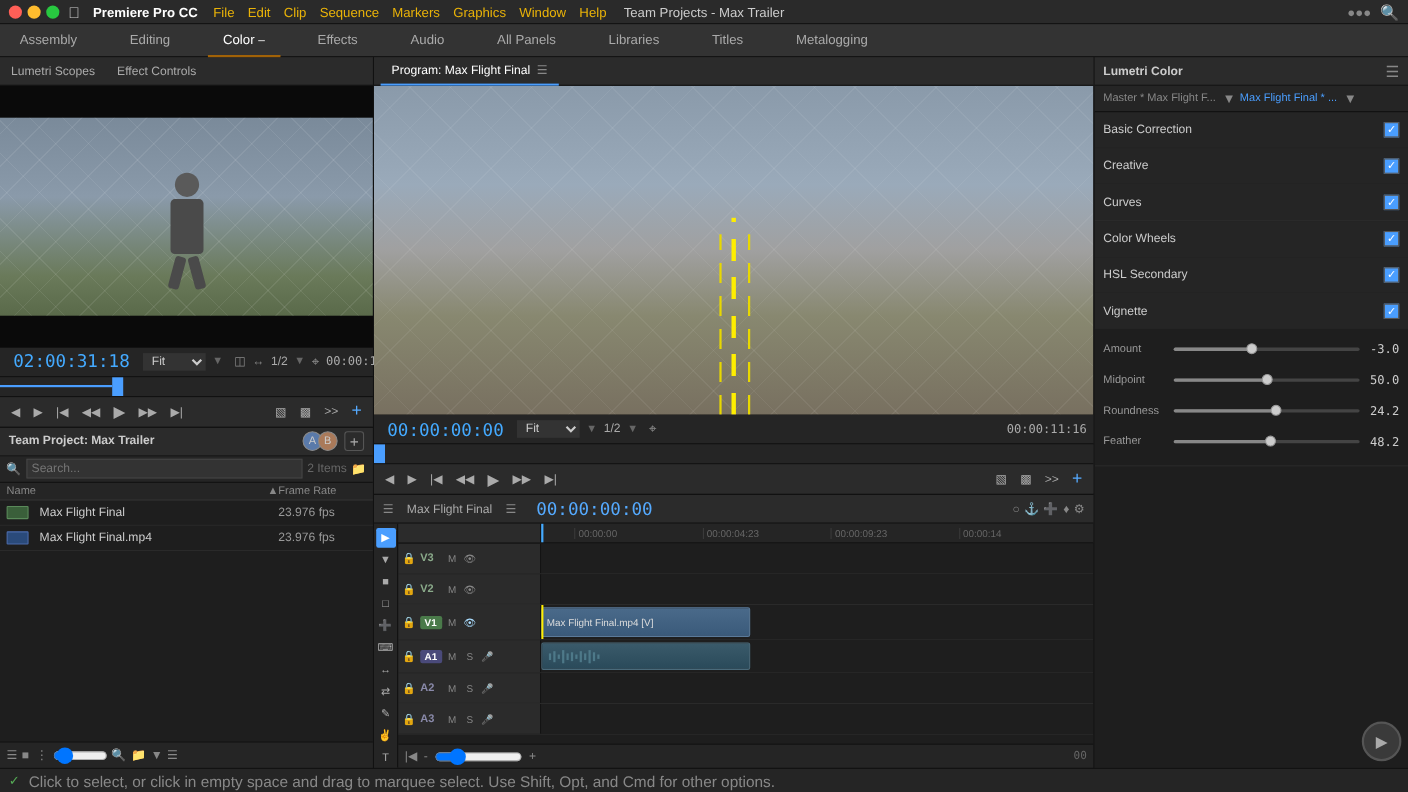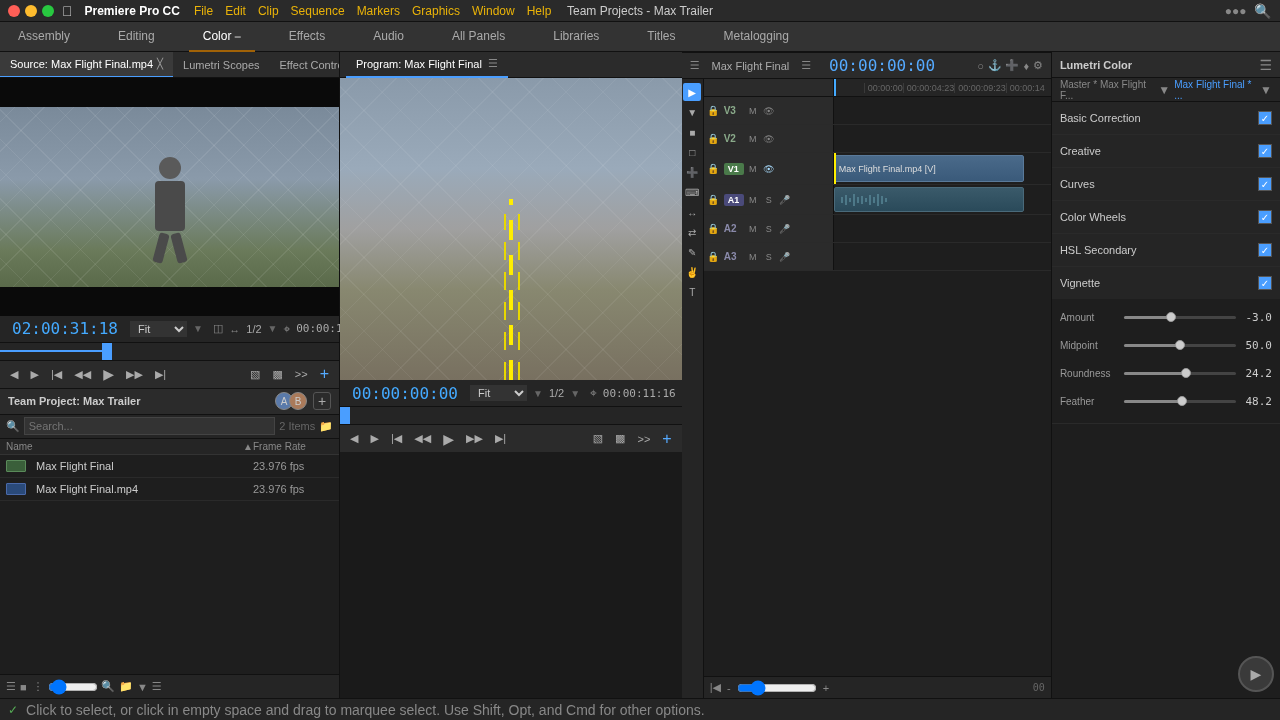--- a/index.html
+++ b/index.html
@@ -275,21 +275,21 @@
       padding: 0 6px;
       gap: 4px;
       margin-top: auto;
       border-top: 1px solid #111;
     }
 
     
     .center-panel {
       flex: 1;
       display: flex;
-      flex-direction: row;
+      flex-direction: column;
       border-right: 1px solid #111;
     }
 
     .program-panel {
       background: #1e1e1e;
       height: 400px;
       display: flex;
       flex-direction: column;
     }
 
@@ -661,24 +661,20 @@
   <div class="workspace-tab">Libraries</div>
   <div class="workspace-tab">Titles</div>
   <div class="workspace-tab">Metalogging</div>
 </div>
 
 <div class="main-layout">
 
   <div class="left-panel">
 
     <div class="panel-tabs">
-      <div class="panel-tab active">
-        <span>Source: Max Flight Final.mp4</span>
-        <span class="close-btn">╳</span>
-      </div>
       <div class="panel-tab">Lumetri Scopes</div>
       <div class="panel-tab">Effect Controls</div>
 
     </div>
 
     <div class="source-monitor">
       <div class="monitor-video">
         <div class="video-bg" style="position:relative; width:100%; height:180px;">
 
           <div style="position:absolute; bottom:20px; left:50%; transform:translateX(-50%); width:60px; height:110px;">

